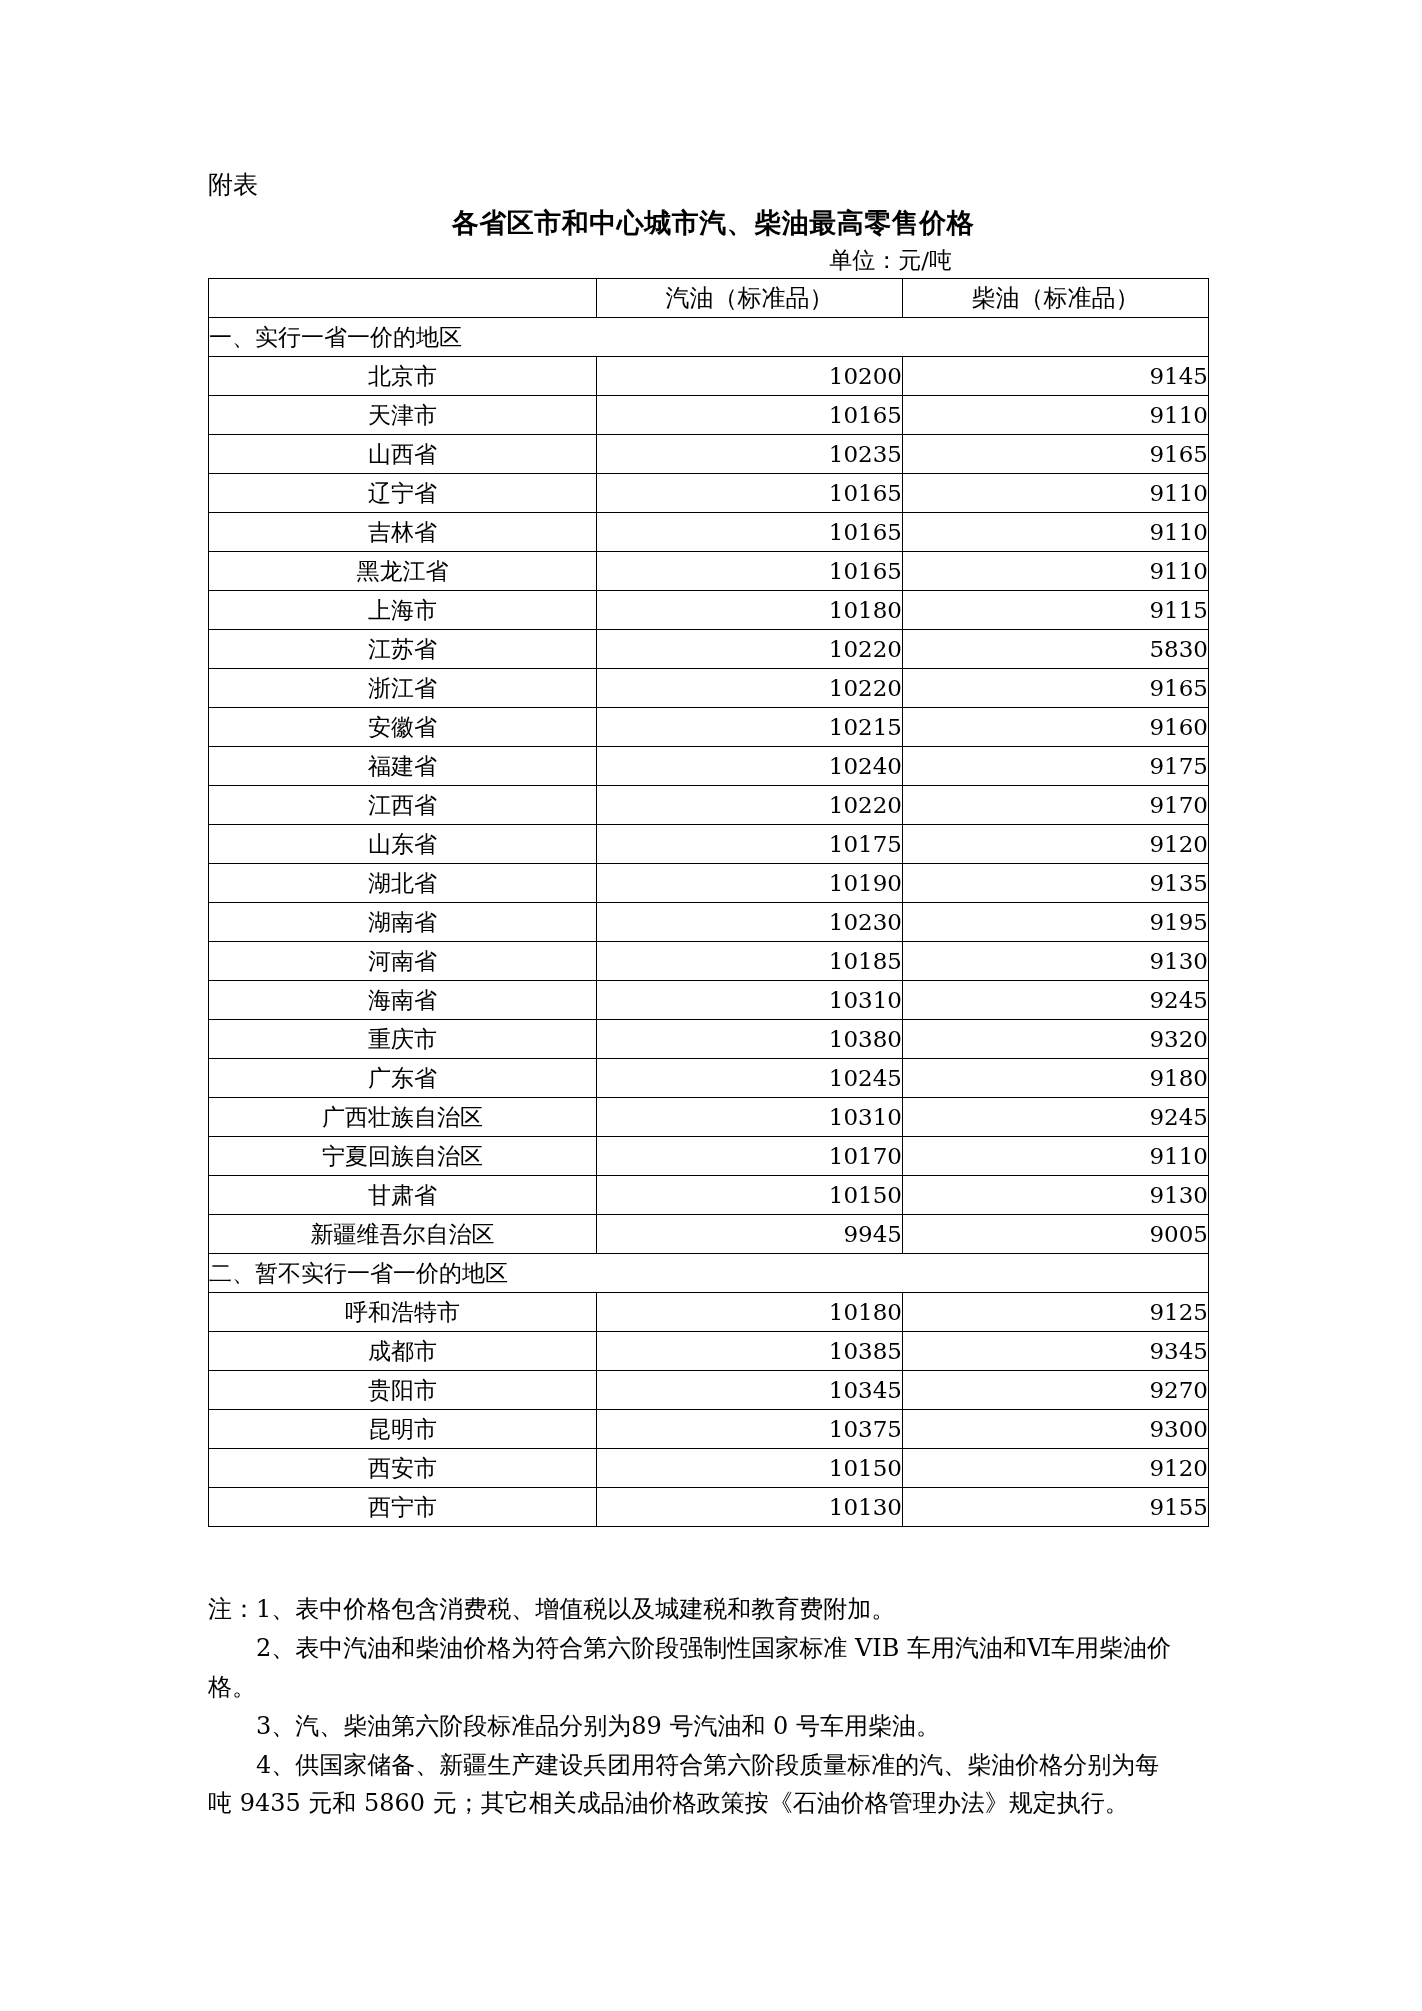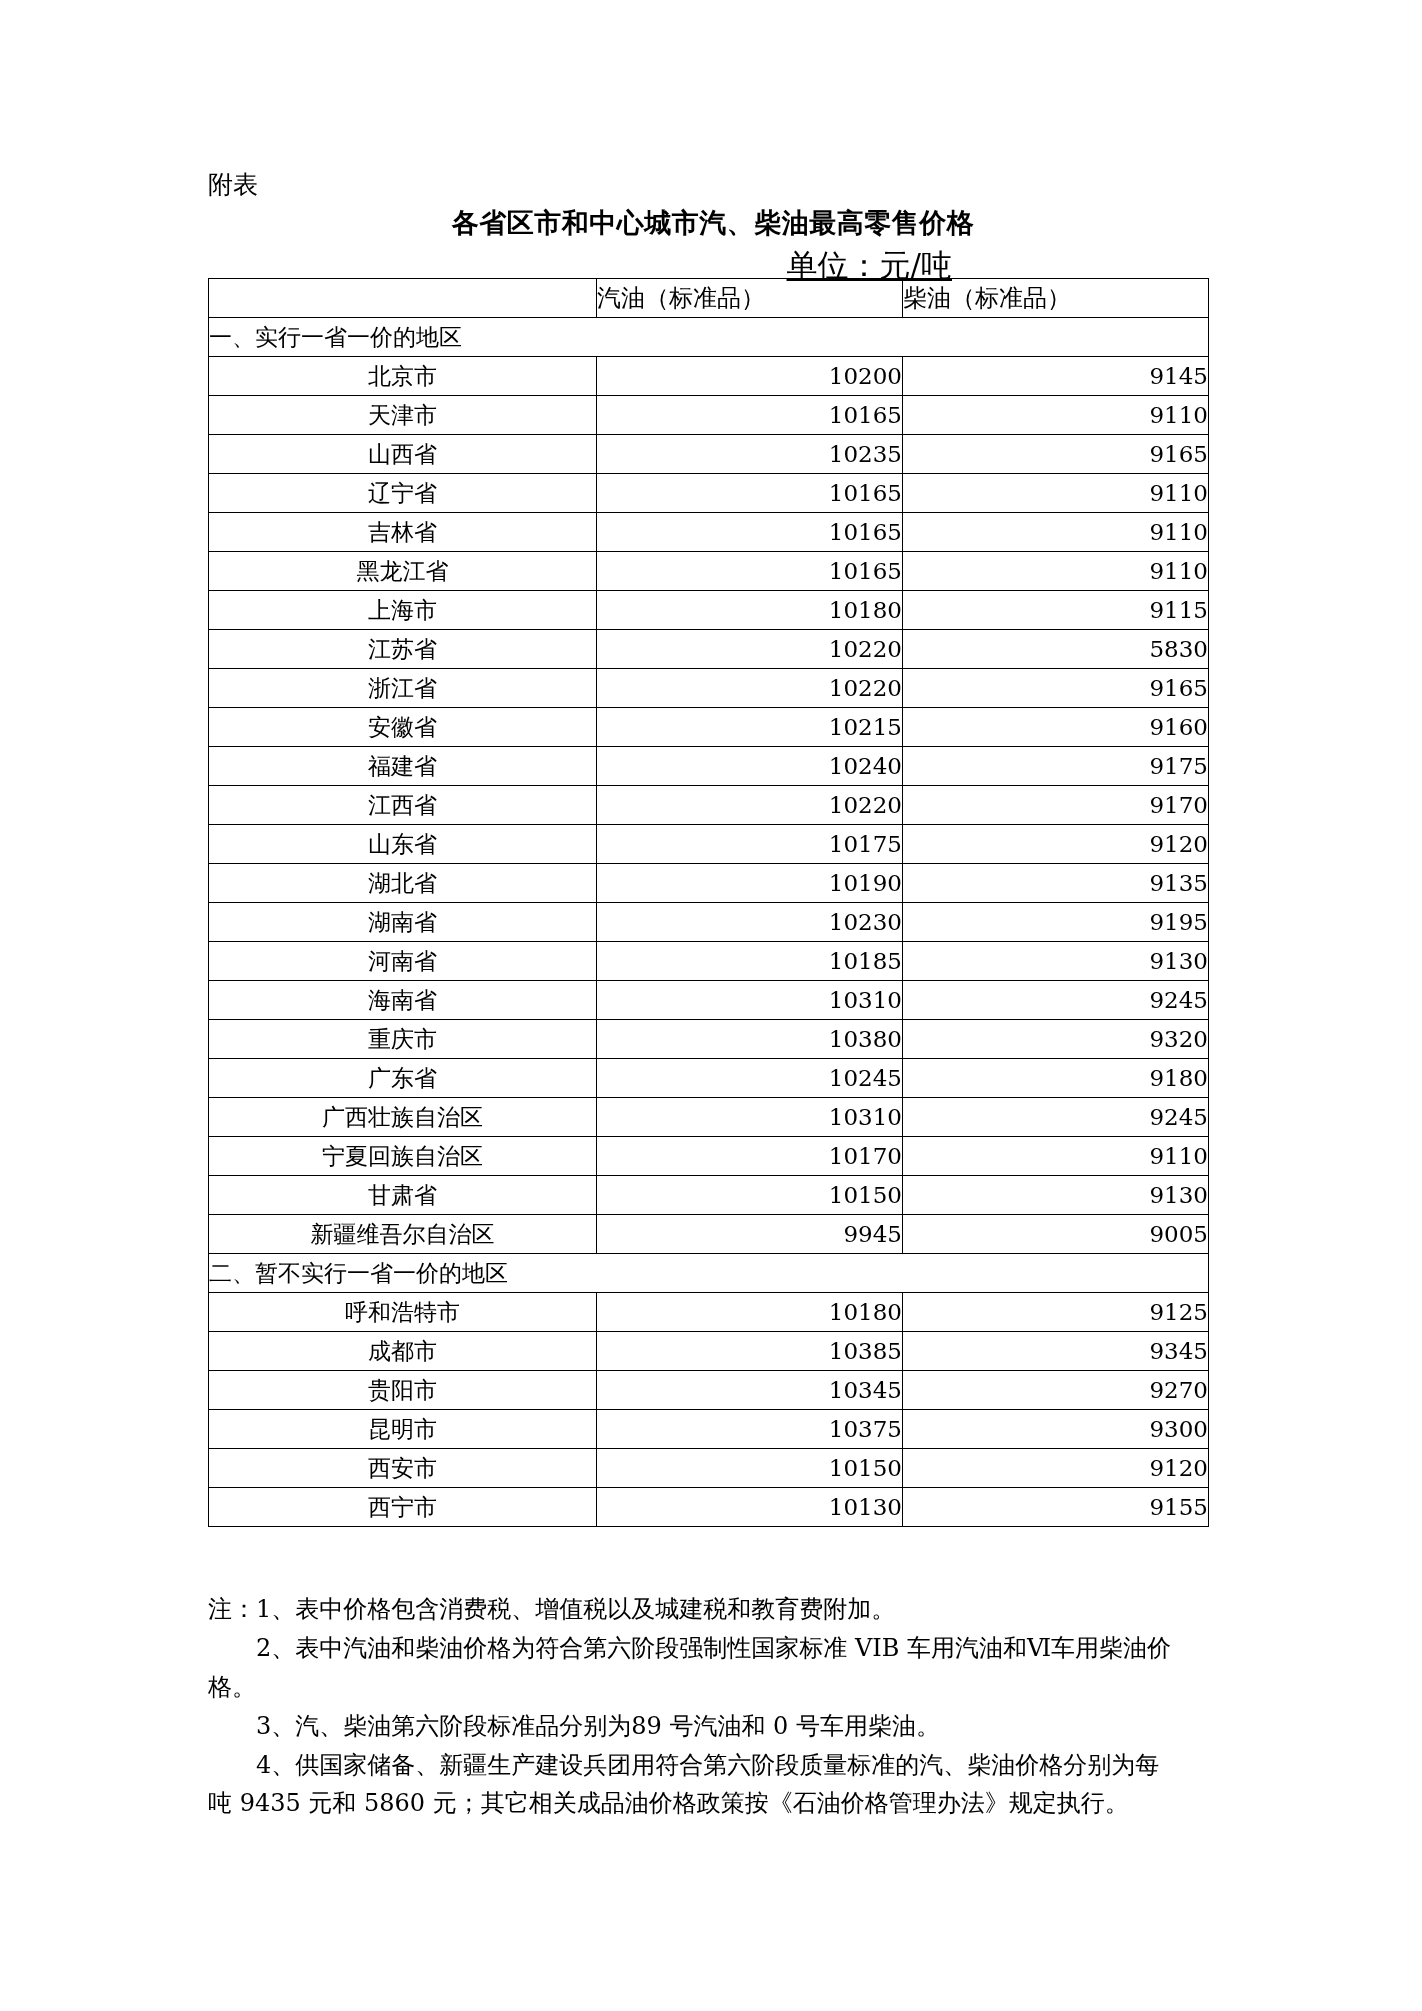--- a/index.html
+++ b/index.html
@@ -36,22 +36,21 @@
     width: 1000px;
     text-align: center;
     font-size: 27px;
     font-weight: bold;
     letter-spacing: 0.5px;
   }
   .unit-line {
     position: absolute;
     right: 470px;
     top: 245px;
-    font-size: 31px;
-    text-decoration: underline;
+    font-size: 23px;
   }
   table.price-table {
     position: absolute;
     left: 208px;
     top: 278px;
     width: 1000px;
     border-collapse: collapse;
     table-layout: fixed;
   }
   table.price-table col.c1 { width: 388px; }
@@ -63,21 +62,21 @@
     height: 38px;
     font-size: 23px;
     font-weight: normal;
     padding: 0;
     vertical-align: middle;
   }
   table.price-table th.head-blank {
     border-right: 1px solid #000;
   }
   table.price-table th.head-cell {
-    text-align: left;
+    text-align: center;
     font-size: 24px;
     margin-left: 16px;
   }
   td.section-row {
     text-align: left;
     padding-left: 6px;
     font-size: 23px;
   }
   td.region-name {
     text-align: center;

